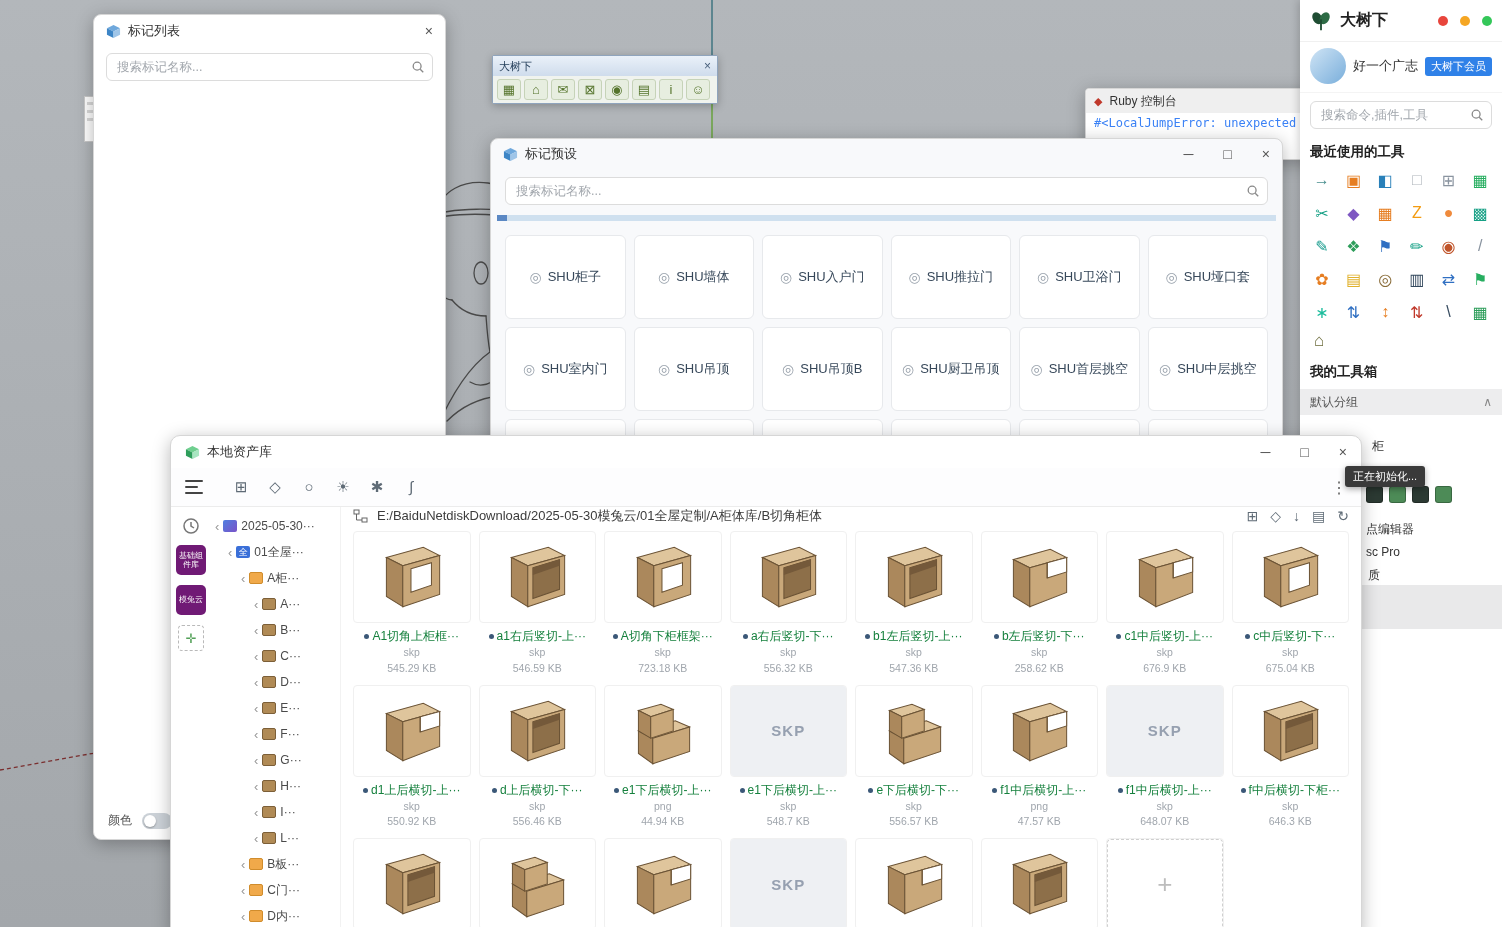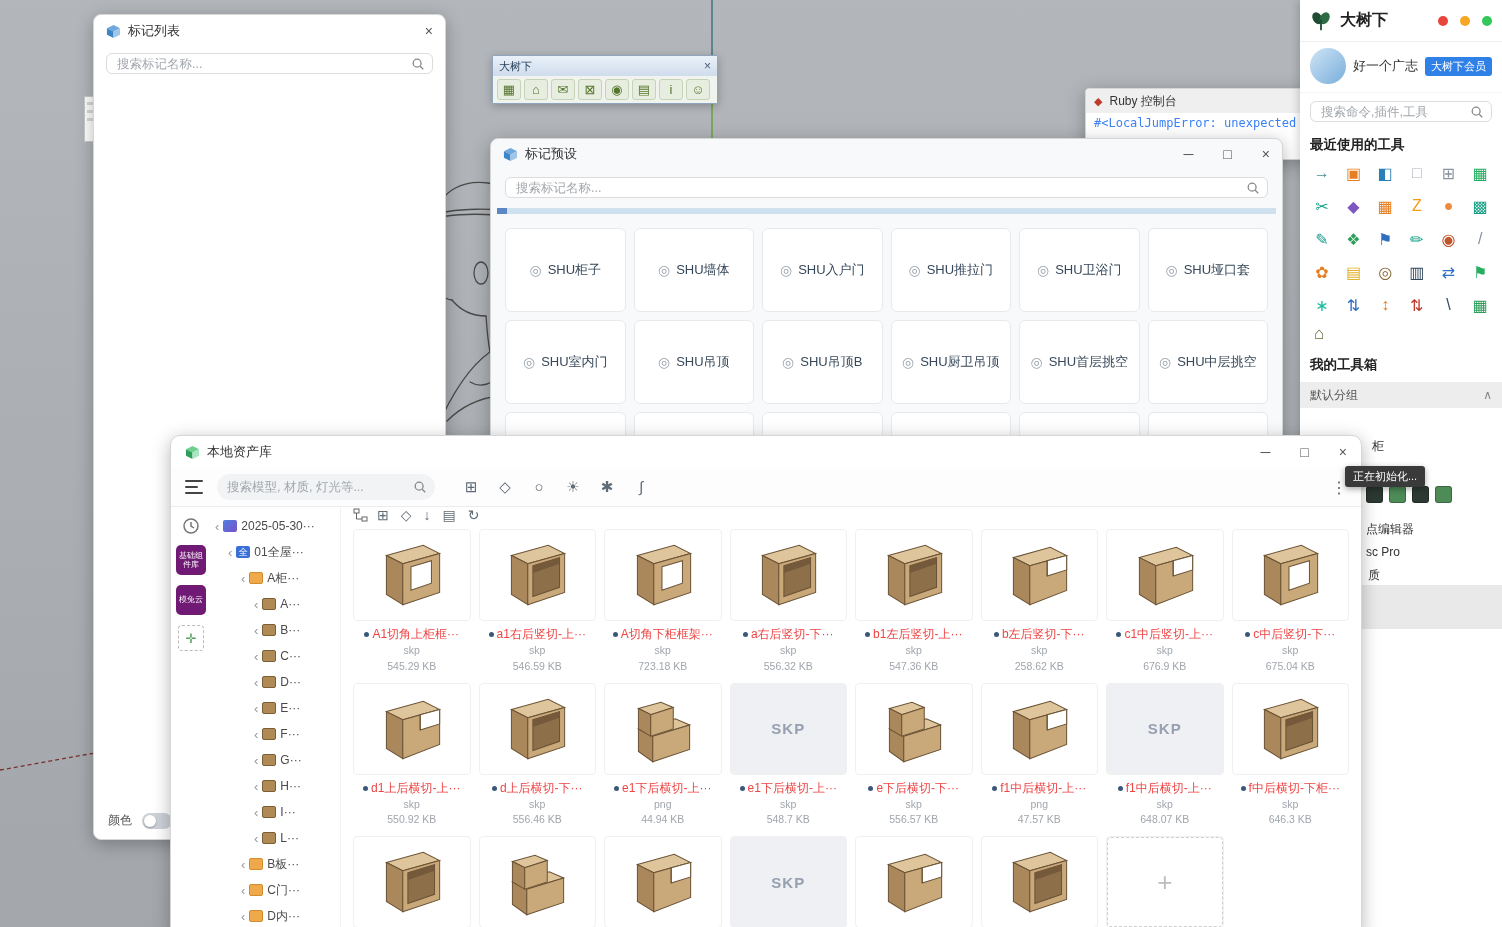--- a/index.html
+++ b/index.html
@@ -8,21 +8,21 @@
             background:linear-gradient(#b3b7bb, #a3a7ab); }
 
   
   .win { position:absolute; background:#fff; border:1px solid #d6d6d6; border-radius:8px;
          box-shadow:0 4px 18px rgba(0,0,0,.28); }
   .titlebar { display:flex; align-items:center; padding:0 12px; height:32px; }
   .titlebar .t { font-size:13px; color:#333; margin-left:7px; }
   .winctl { margin-left:auto; display:flex; gap:30px; color:#555; font-size:14px; }
   .winctl span { cursor:default; }
   .searchwrap { position:relative; }
-  .searchwrap input { width:100%; height:21px; border:1px solid #dcdcdc; border-radius:6px;
+  .searchwrap input { width:100%; height:28px; border:1px solid #dcdcdc; border-radius:6px;
         padding:0 30px 0 10px; font-size:12.5px; color:#333; background:#fff; outline:none; }
   .searchwrap input::placeholder { color:#a2a7ad; }
   .mag { position:absolute; right:8px; top:50%; transform:translateY(-50%); width:14px; height:14px; }
 
   
   #viewport { position:absolute; left:0; top:0; z-index:0; }
 
   #left-frag { position:absolute; left:84px; top:96px; width:15px; height:46px;
                background:#fff; border:1px solid #c9c9c9; z-index:1; }
   #left-frag i { display:block; height:3px; background:#d9d9d9; margin:5px 2px 0; }
@@ -106,21 +106,21 @@
   .path-icons { display:flex; gap:12px; color:#5f6b76; font-size:14px; }
   #asset-grid { display:grid; grid-template-columns:repeat(8,1fr); gap:8px; padding:6px 0 10px; }
   .asset-card { text-align:center; }
   .asset-card .thumb { height:92px; border:1px solid #f0f0f0; border-radius:4px;
         display:grid; place-items:center; background:#fff; overflow:hidden; }
   .asset-card .thumb svg { width:86px; height:86px; }
   .skp-thumb { width:100%; height:100%; background:#eef0f3; color:#96a0b0; font-weight:bold;
         font-size:15px; letter-spacing:1px; display:grid; place-items:center; }
   .plus-thumb { width:100%; height:100%; border:1px dashed #cfcfcf; border-radius:4px;
         color:#bdbdbd; font-size:26px; display:grid; place-items:center; }
-  .asset-card .nm { margin-top:5px; font-size:12px; color:#ef4444; white-space:nowrap; overflow:hidden;
+  .asset-card .nm { margin-top:5px; font-size:12px; color:#15803d; white-space:nowrap; overflow:hidden;
         display:flex; align-items:center; justify-content:center; gap:3px; }
   .asset-card .nm b { width:5px; height:5px; border-radius:50%; background:#3b5878; flex:0 0 auto; }
   .asset-card .mt2 { font-size:10.5px; color:#a0a6ad; line-height:1.5; }
 
   
   #plugin-panel { position:absolute; left:1300px; top:0; width:202px; height:927px;
         background:#fff; z-index:6; box-shadow:-2px 0 8px rgba(0,0,0,.18); }
   .pp-header { height:42px; display:flex; align-items:center; gap:8px; padding:0 10px;
         border-bottom:1px solid #f0f0f0; }
   .pp-title { font-size:16px; font-weight:bold; color:#222; }
@@ -403,27 +403,20 @@
         <span>□</span>
         <span>×</span>
       </span>
     </div>
     <div class="aw-toolbar">
       <span class="hamb">
           <i></i>
           <i></i>
           <i></i>
         </span>
-      <span class="searchwrap aw-search">
-        <input placeholder="搜索模型, 材质, 灯光等..." style="">
-        <svg class="mag" viewBox="0 0 16 16">
-          <circle cx="7" cy="7" r="4.5" fill="none" stroke="#888" stroke-width="1.5"></circle>
-          <line x1="10.5" y1="10.5" x2="14" y2="14" stroke="#888" stroke-width="1.5"></line>
-        </svg>
-      </span>
       <span class="aw-icons">
         <span>⊞</span>
         <span>◇</span>
         <span>○</span>
         <span>☀</span>
         <span>✱</span>
         <span>∫</span>
       </span>
       <span class="kebab">⋮</span>
     </div>
@@ -523,20 +516,21 @@
           </div>
 
       </div>
       <div class="aw-content">
         <div class="path-bar">
           <svg width="16" height="16" viewBox="0 0 16 16">
             <rect x="1" y="2" width="5" height="4" fill="none" stroke="#666"></rect>
             <rect x="9" y="10" width="5" height="4" fill="none" stroke="#666"></rect>
             <path d="M3.5 6 L3.5 12 L9 12" fill="none" stroke="#666"></path>
           </svg>
+          <span class="path-text">E:/BaiduNetdiskDownload/2025-05-30模兔云/01全屋定制/A柜体库/B切角柜体</span>
           <span class="path-icons">
             <span>⊞</span>
             <span>◇</span>
             <span>↓</span>
             <span>▤</span>
             <span>↻</span>
           </span>
         </div>
         <div id="asset-grid">
             <div class="asset-card">

